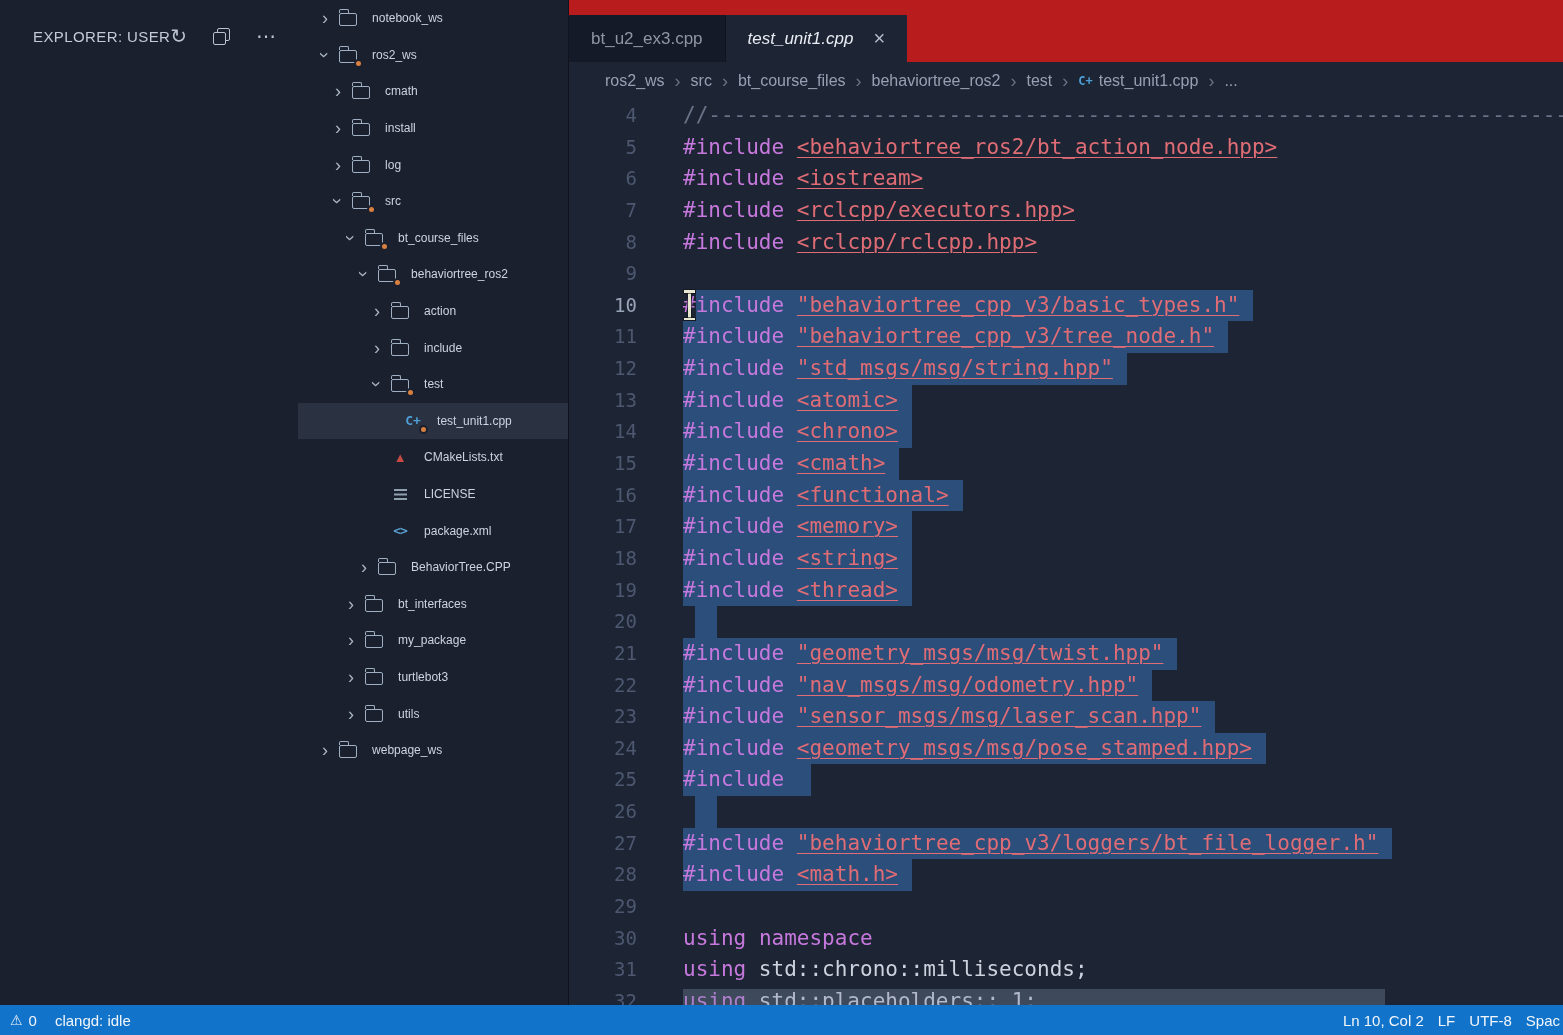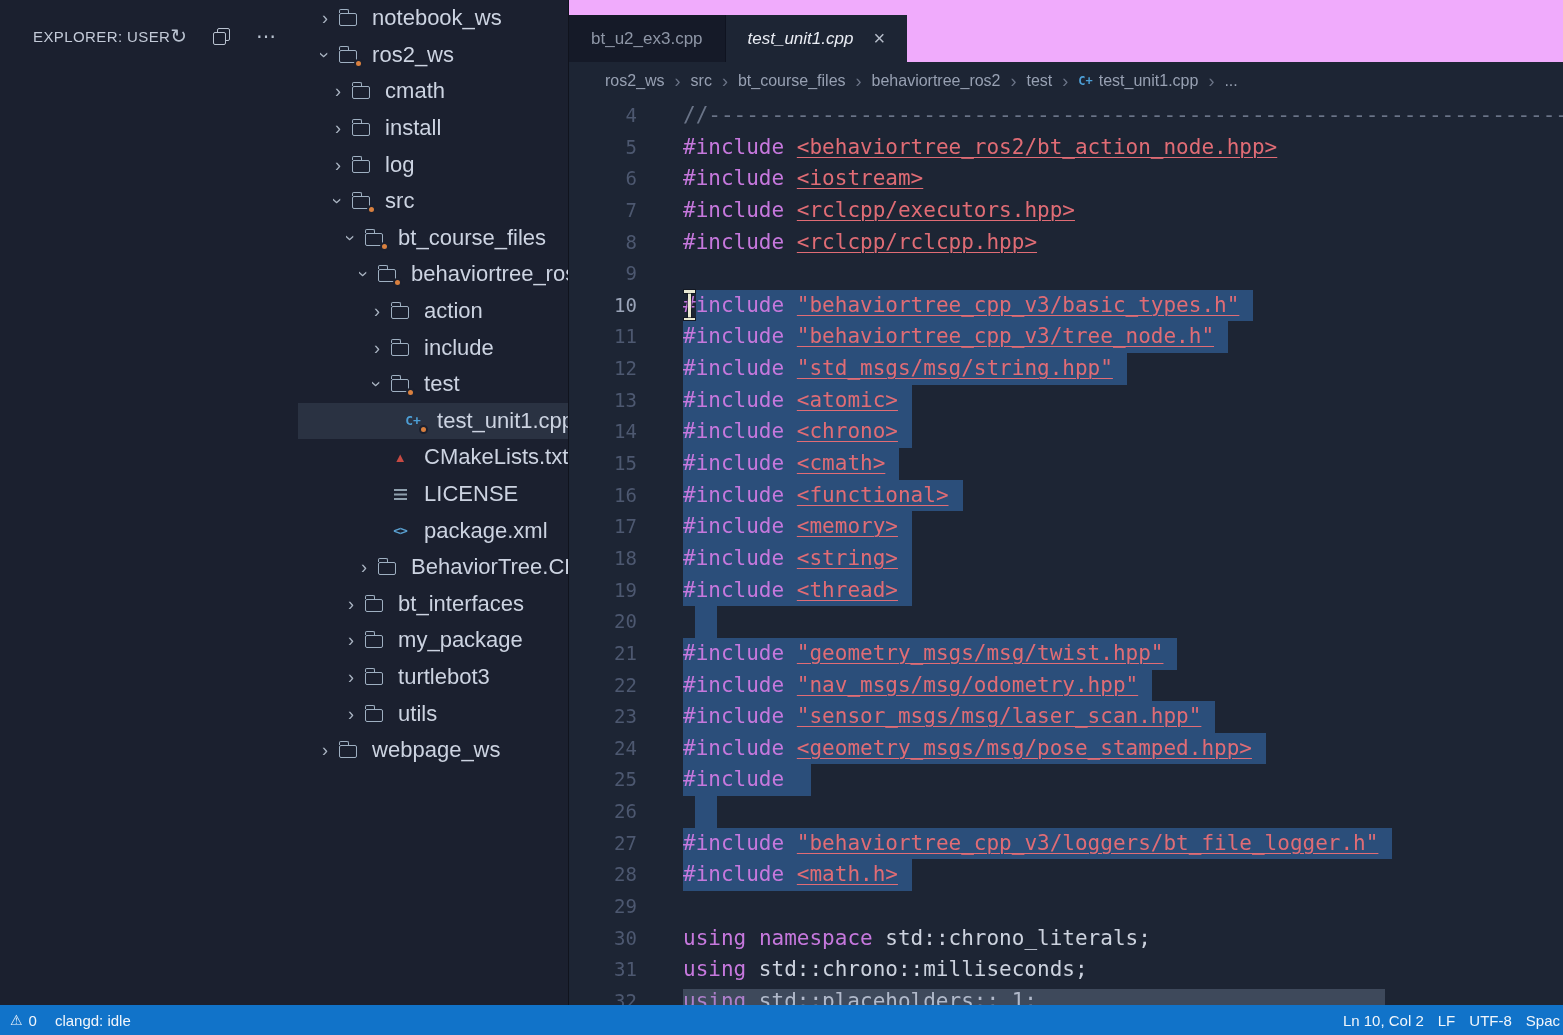--- a/index.html
+++ b/index.html
@@ -25,25 +25,25 @@
   .ficon{width:24px;height:22px;flex:none;margin-right:12px;position:relative;display:flex;align-items:center;justify-content:center}
   .folder-shape{width:18px;height:13px;border:1.5px solid #9fb0c2;border-radius:2px;position:relative;margin-top:3px}
   .folder-shape::before{content:"";position:absolute;top:-5px;left:-1.5px;width:8px;height:3px;border:1.5px solid #9fb0c2;border-bottom:none;border-radius:2px 2px 0 0}
   .dot{position:absolute;right:-3px;bottom:-2px;width:9px;height:9px;border-radius:50%;background:var(--modified-dot,#d9803f);border:2px solid #1b202f}
   .ic-cpp{color:#4d9fd6;font-weight:bold;font-size:13px;font-family:"DejaVu Sans Mono",monospace}
   .ic-cmake{color:#c74a43;font-size:13px}
   .ic-xml{color:#5aa0d0;font-weight:bold;font-size:13px;letter-spacing:-1px;font-family:"DejaVu Sans Mono",monospace}
   .ic-license{color:#8fa0ae}
   .ic-md{color:#5aa0d0}
   .lines3{width:13px;height:2px;background:currentColor;box-shadow:0 4.5px 0 currentColor,0 9px 0 currentColor;margin-bottom:9px}
-  .lab{font-size:22px;color:#ccd3e1}
+  .lab{font-size:12px;color:#ccd3e1}
 
   
   .editor-col{flex:1;display:flex;flex-direction:column;min-width:0;background:#1d2534}
-  .tabbar{height:62px;flex:none;background:#f0abfc;display:flex;align-items:flex-end}
+  .tabbar{height:62px;flex:none;background:#b91c1c;display:flex;align-items:flex-end}
   .tab{height:47px;display:flex;align-items:center;padding:0 22px;font-size:17px;color:#8e96a6;background:#151a28;border-right:1px solid #0f1320;cursor:pointer;white-space:nowrap}
   .tab.active{background:#1d2534;color:#e9ecf3;font-style:italic;border-right:none}
   .tab .close{margin-left:20px;font-size:20px;color:#b6bdca;font-style:normal;cursor:pointer}
   .breadcrumb{height:38px;flex:none;display:flex;align-items:center;padding-left:36px;gap:10px;font-size:16px;color:#97a0b2;background:#1d2534;white-space:nowrap}
   .bc-sep{color:#6b7487;font-size:18px}
   .bc-item{cursor:pointer;display:flex;align-items:center;gap:6px}
   .bc-cpp{color:#4d9fd6;font-weight:bold;font-size:12px;font-family:"DejaVu Sans Mono",monospace}
 
   .code{flex:1;position:relative;overflow:hidden;background:#1d2534;font-family:"DejaVu Sans Mono",monospace;font-size:21px}
   .cl{display:flex;height:31.65px;line-height:31.65px}
@@ -378,21 +378,21 @@
             <div class="cl">
     <span class="ln">28</span>
     <span class="lt"><span class="selwrap"><span class="tk-k">#include</span><span class="tk-p"> </span><span class="tk-h">&lt;math.h&gt;</span></span></span>
   </div>
             <div class="cl">
     <span class="ln">29</span>
     <span class="lt"></span>
   </div>
             <div class="cl">
     <span class="ln">30</span>
-    <span class="lt"><span class="tk-k">using</span><span class="tk-p"> </span><span class="tk-k">namespace</span><span class="tk-p"> std::chrono_literals;</span></span>
+    <span class="lt"><span class="tk-k">using</span><span class="tk-p"> </span><span class="tk-k">namespace</span></span>
   </div>
             <div class="cl">
     <span class="ln">31</span>
     <span class="lt"><span class="tk-k">using</span><span class="tk-p"> std::chrono::milliseconds;</span></span>
   </div>
             <div class="cl">
     <span class="ln">32</span>
     <span class="lt"><span class="tk-k">using</span><span class="tk-p"> std::placeholders::_1;</span></span>
   </div>
           </div>

